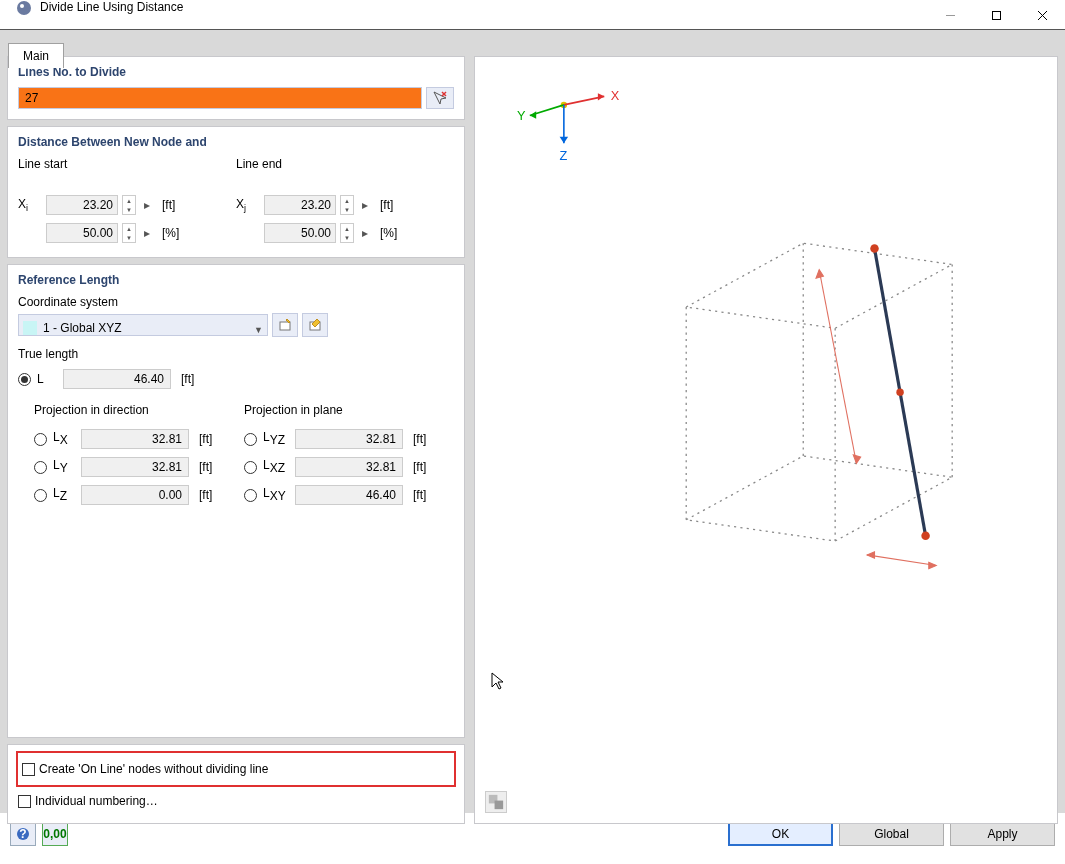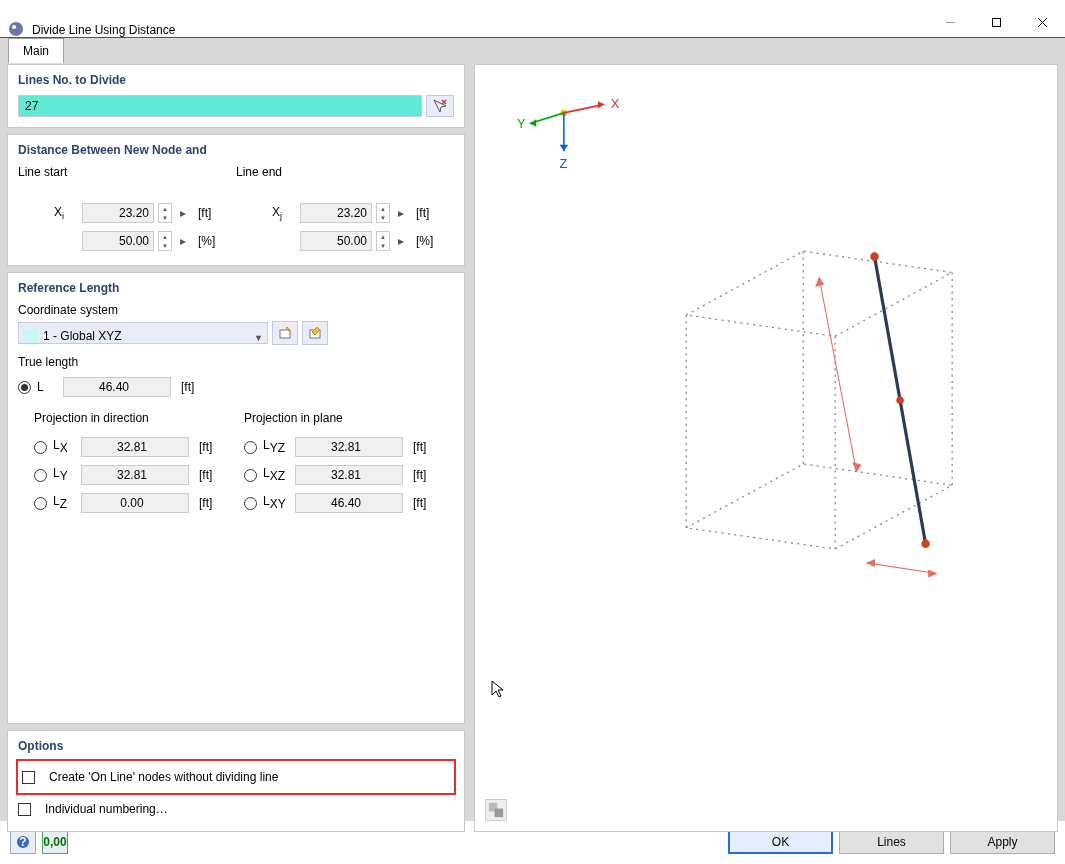--- a/index.html
+++ b/index.html
@@ -1,46 +1,46 @@
 <!DOCTYPE html>
 <html><head>
 <meta charset="utf-8">
 <style>
 * { box-sizing: border-box; margin: 0; padding: 0; font-family: "Segoe UI", Tahoma, sans-serif; font-size: 12px; }
 body { background: #fff; width: 1065px; height: 864px; overflow: hidden; }
 
 
-.titlebar { height: 38px; display: flex; align-items: flex-end; padding: 0 0 0 8px; border-bottom: 1px solid #555; }
+.titlebar { height: 30px; display: flex; align-items: flex-start; padding: 0 0 0 16px; border-bottom: 1px solid #555; }
 .titlebar .app-icon { width: 16px; height: 16px; margin-right: 8px; display: flex; align-items: center; justify-content: center; }
 .titlebar .title { flex: 1; font-size: 12px; }
 .titlebar .win-controls { display: flex; }
 .titlebar .win-btn { width: 46px; height: 30px; display: flex; align-items: center; justify-content: center; cursor: default; }
 .titlebar .win-btn svg { width: 11px; height: 11px; }
 
 
 .outer { background: #d9d9d9; padding: 14px 7px 4px 7px; height: 783px; position: relative; }
 .tab-strip { position: absolute; top: 0; left: 8px; }
-.tab { display: inline-block; background: #fff; border: 1px solid #a0a0a0; border-bottom: none; padding: 5px 14px; font-size: 12px; position: relative; top: 0; }
+.tab { display: inline-block; background: #fff; border: 1px solid #a0a0a0; border-bottom: none; padding: 5px 14px; font-size: 12px; position: relative; top: 13px; }
 .content-row { display: flex; gap: 9px; height: 780px; padding-top: 12px; }
 .col-left { width: 458px; display: flex; flex-direction: column; gap: 6px; }
 .col-right { flex: 1; }
 
 .panel { background: #fff; border: 1px solid #c8c8cc; padding: 8px 10px 10px 10px; }
 .panel h3 { font-size: 12px; font-weight: 600; color: #2d456e; margin-bottom: 8px; }
 
 
 .lines-row { display: flex; gap: 4px; margin-top: 4px; }
-.lines-input { flex: 1; background: #5eead4; border: 1px solid #c4cbe0; padding: 3px 6px; height: 22px; }
+.lines-input { flex: 1; background: #f97316; border: 1px solid #c4cbe0; padding: 3px 6px; height: 22px; }
 .pick-btn { width: 28px; height: 22px; background: #e9edf7; border: 1px solid #c4cbe0; display: flex; align-items: center; justify-content: center; }
 
 
 .dist-cols { display: flex; }
 .dist-col { flex: 1; }
 .dist-col .sub { font-size: 12px; margin-bottom: 20px; }
-.dist-row { display: flex; align-items: center; height: 28px; gap: 4px; margin-left: 36px; }
+.dist-row { display: flex; align-items: center; height: 28px; gap: 4px; }
 .dist-row .sym { width: 24px; font-size: 12px; }
 .dist-row .sym sub { font-size: 9px; }
 .num-input { width: 72px; height: 20px; background: #f0f0f0; border: 1px solid #ccc; text-align: right; padding-right: 4px; }
 .spinner { width: 14px; height: 20px; display: flex; flex-direction: column; border: 1px solid #ccc; }
 .spinner div { flex:1; display:flex; align-items:center; justify-content:center; font-size:6px; color:#555; }
 .menu-caret { width: 14px; height: 20px; display:flex; align-items:center; justify-content:center; color:#555; }
 .unit { margin-left: 4px; font-size:12px; }
 
 
 .ref-row1 { margin-top: 4px; }
@@ -48,28 +48,28 @@
 .combo-row { display:flex; gap:4px; align-items:center; margin-bottom:10px; }
 .combo { width: 250px; height: 22px; background: #e9edf7; border:1px solid #c4cbe0; display:flex; align-items:flex-end; padding:0 4px; }
 .combo .swatch { width:14px; height:14px; background:#c8f5f5; margin-right:6px; }
 .combo .ctext { flex:1; font-size:12px; }
 .combo .dd { font-size:9px; color:#555; }
 .icon-btn-sm { width:26px; height:24px; background:#e9edf7; border:1px solid #c4cbe0; display:flex; align-items:center; justify-content:center; }
 
 .radio-row { display:flex; align-items:center; height:28px; gap:6px; }
 .radio { width:13px; height:13px; border:1px solid #333; border-radius:50%; display:flex; align-items:center; justify-content:center; }
 .radio.checked::after { content:""; width:7px; height:7px; background:#333; border-radius:50%; }
-.ro-input { width:108px; height:20px; background:#f0f0f0; border:1px solid #ccc; text-align:center; padding-right:6px; }
+.ro-input { width:108px; height:20px; background:#f0f0f0; border:1px solid #ccc; text-align:right; padding-right:6px; }
 
 .proj-cols { display:flex; margin-top:10px;margin-left:16px; }
 .proj-col { flex:1; }
 .proj-col > .sub { margin-bottom:8px; }
 
 
-.chk-row { display:flex; align-items:center; height:24px; gap:14px; }
+.chk-row { display:flex; align-items:center; height:24px; gap:4px; }
 .chk { width:13px; height:13px; border:1px solid #333; }
 .highlight-box { border:2px solid #e03030; padding:4px 4px; margin: -2px -2px 2px -2px; }
 
 
 .preview { background:#fff; border:1px solid #c8c8cc; height:100%; position:relative; }
 .preview svg { width:100%; height:100%; }
 .corner-btn { position:absolute; bottom:10px; left:10px; width:22px; height:22px; background:#eee; border:1px solid #ccc; }
 
 
 .footer { height:42px; display:flex; align-items:center; padding:0 10px; gap:6px; }
@@ -257,21 +257,20 @@
                 <div class="radio"></div>
                 <span style="width:26px">L<sub>XY</sub></span>
                 <input class="ro-input" readonly="" value="46.40" style="">
                 <span class="unit">[ft]</span>
               </div>
           </div>
         </div>
       </div>
 
       <div class="panel">
-        <h3>Options</h3>
         <div class="highlight-box">
           <div class="chk-row">
             <div class="chk"></div>
             <span>Create 'On Line' nodes without dividing line</span>
           </div>
         </div>
         <div class="chk-row">
           <div class="chk"></div>
           <span>Individual numbering…</span>
         </div>
@@ -342,15 +341,15 @@
           <circle cx="7" cy="7" r="6" fill="#3a6ac0"></circle>
           <text x="7" y="11" text-anchor="middle" fill="#fff" font-size="10" font-weight="bold">?</text>
         </svg>
     </div>
     <div class="foot-icon green">
         <span>0,00</span>
       </div>
   </div>
   <div class="spacer"></div>
   <button class="primary">OK</button>
-  <button>Lines</button>
+  <button>Global</button>
   <button>Apply</button>
 </div>
 
 </body></html>

